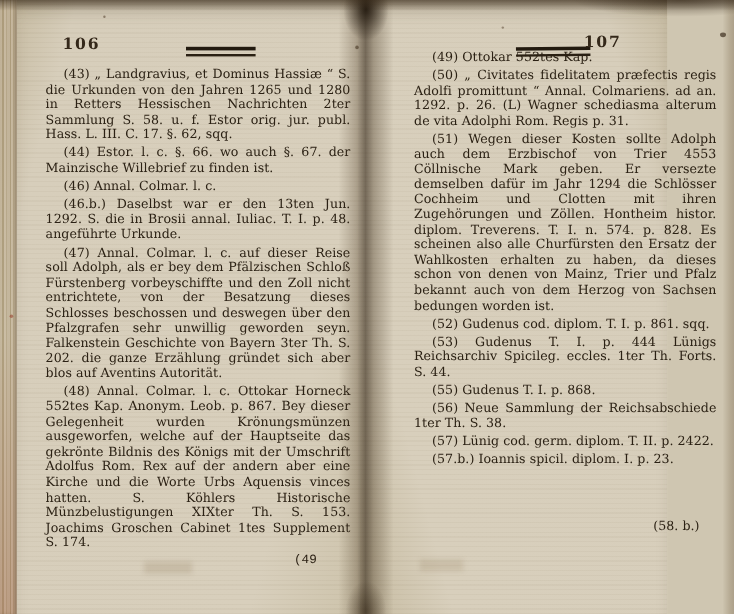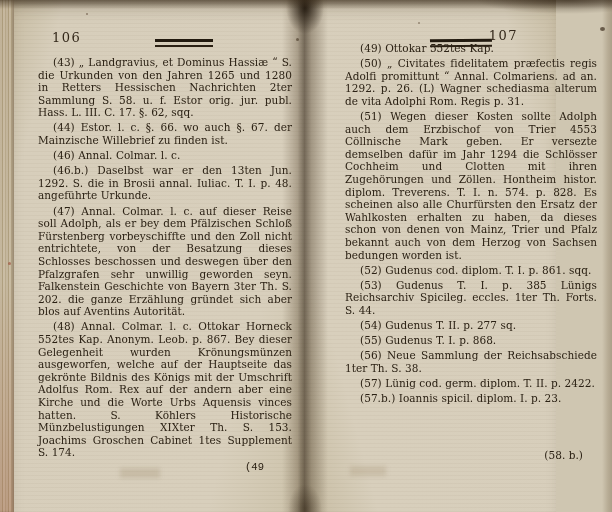--- a/index.html
+++ b/index.html
@@ -48,21 +48,21 @@
   .top-shade{
     position:absolute;left:0;top:0;width:612px;height:9px;pointer-events:none;
     background:linear-gradient(180deg,rgba(52,38,22,.55),rgba(52,38,22,0));
   }
   .top-shade-right{
     position:absolute;right:0;top:0;width:150px;height:14px;pointer-events:none;
     background:radial-gradient(60% 100% at 70% 0%,rgba(45,32,18,.55),rgba(45,32,18,0));
   }
   .header{position:absolute;top:28px;left:0;right:0;height:22px;}
   .page-number{
-    position:absolute;font-size:13px;letter-spacing:1.5px;color:#34281a;
+    position:absolute;font-size:13px;letter-spacing:1.5px;color:#34281a;font-weight:bold;
   }
   .page.left .page-number{left:38px;top:2px;}
   .page.right .page-number{right:38px;top:0;}
   
   .rule-ornament{
     position:absolute;top:11px;height:3px;
     border-top:3px solid #221a0f;border-bottom:2px solid #2a2013;
   }
   .page.left .rule-ornament{left:141px;width:58px;}
   .page.right .rule-ornament{left:130px;width:62px;transform:rotate(-.6deg);}
@@ -114,22 +114,21 @@
   <div class="page right">
     <div class="header">
       <div class="rule-ornament"></div>
       <span class="page-number">107</span>
     </div>
     <div class="notes">
       <p>(49) Ottokar 552tes Kap.</p>
       <p>(50) „ Civitates fidelitatem præfectis regis Adolfi promittunt “ Annal. Colmariens. ad an. 1292. p. 26. (L) Wagner schediasma alterum de vita Adolphi Rom. Regis p. 31.</p>
       <p>(51) Wegen dieser Kosten sollte Adolph auch dem Erzbischof von Trier 4553 Cöllnische Mark geben. Er versezte demselben dafür im Jahr 1294 die Schlösser Cochheim und Clotten mit ihren Zugehörungen und Zöllen. Hontheim histor. diplom. Treverens. T. I. n. 574. p. 828. Es scheinen also alle Churfürsten den Ersatz der Wahlkosten erhalten zu haben, da dieses schon von denen von Mainz, Trier und Pfalz bekannt auch von dem Herzog von Sachsen bedungen worden ist.</p>
       <p>(52) Gudenus cod. diplom. T. I. p. 861. sqq.</p>
-      <p>(53) Gudenus T. I. p. 385 Lünigs Reichsarchiv Spicileg. eccles. 1ter Th. Forts. S. 44.</p>
-      <p>(54) Gudenus T. II. p. 277 sq.</p>
+      <p>(53) Gudenus T. I. p. 444 Lünigs Reichsarchiv Spicileg. eccles. 1ter Th. Forts. S. 44.</p>
       <p>(55) Gudenus T. I. p. 868.</p>
       <p>(56) Neue Sammlung der Reichsabschiede 1ter Th. S. 38.</p>
       <p>(57) Lünig cod. germ. diplom. T. II. p. 2422.</p>
       <p>(57.b.) Ioannis spicil. diplom. I. p. 23.</p>
       <p class="catchword">(58. b.)</p>
     </div>
   </div>
 
   <div class="gutter"></div>
   <div class="top-shade"></div>

